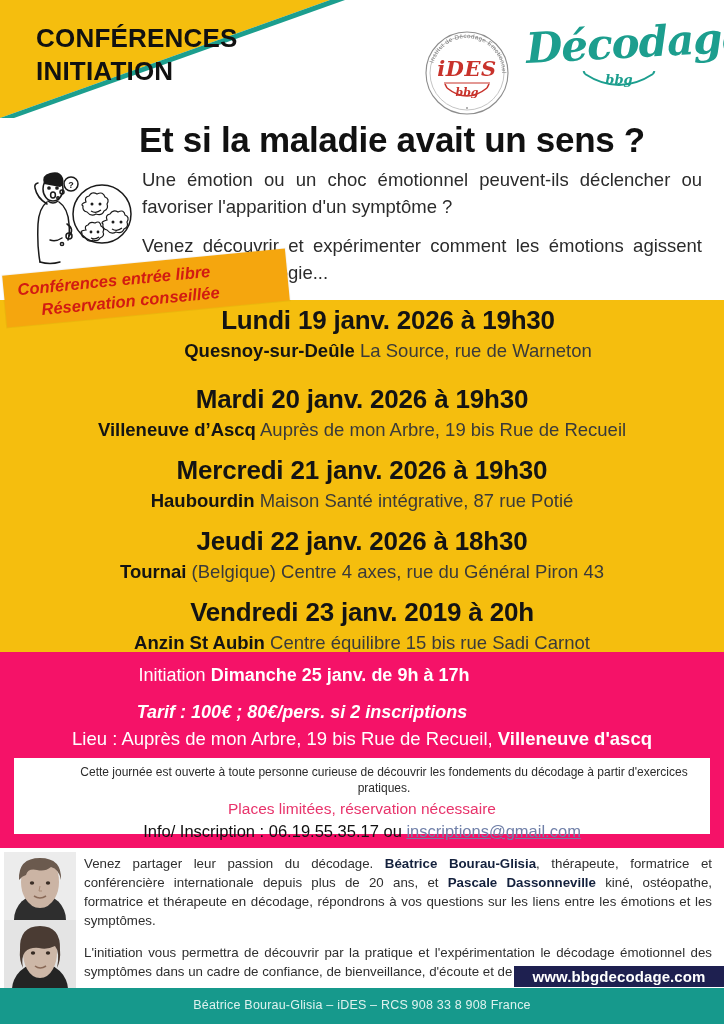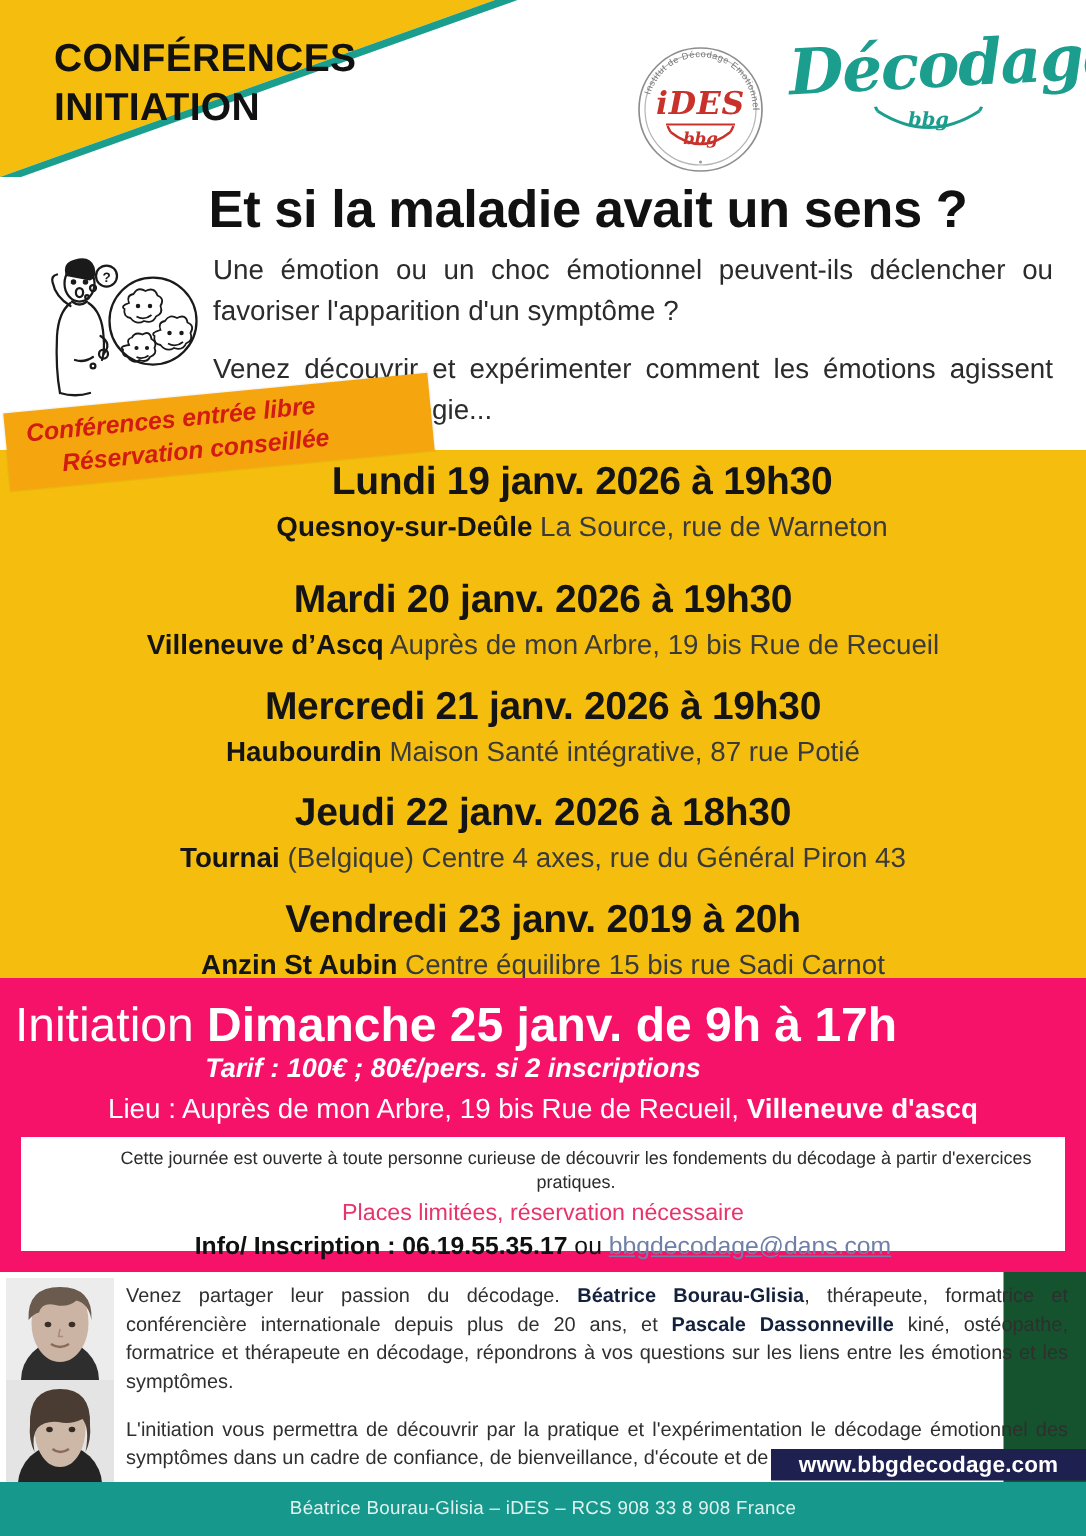--- a/index.html
+++ b/index.html
@@ -1,21 +1,21 @@
 <!DOCTYPE html>
 <html><head>
 <meta charset="utf-8">
 <style>
   html,body{margin:0;padding:0;}
   body{
     width:724px;height:1024px;overflow:hidden;
     font-family:"Liberation Sans","DejaVu Sans",sans-serif;
     background:#ffffff;
   }
-  .poster{position:relative;width:724px;height:1024px;overflow:hidden;background:#14532d;}
+  .poster{position:relative;width:724px;height:1024px;overflow:hidden;background:#84cc16;}
 
   
   .header{position:absolute;left:0;top:0;width:724px;height:118px;background:#ffffff;overflow:hidden;}
   .diag-yellow{
     position:absolute;left:0;top:0;width:724px;height:118px;
     background:#F5BE0E;
     clip-path:polygon(0 0, 330px 0, 0 118px);
   }
   .diag-teal{
     position:absolute;left:0;top:0;width:724px;height:118px;
@@ -80,40 +80,40 @@
 
   
   .dates{position:absolute;left:0;top:300px;width:724px;height:352px;background:#F5BE0E;}
   .ev{position:absolute;left:0;width:724px;text-align:center;}
   .ev-date{font-size:26px;font-weight:bold;color:#141414;letter-spacing:-.2px;line-height:1.1;}
   .ev-place{font-size:18.5px;color:#3a3a3a;line-height:1.2;margin-top:5px;}
   .ev-place b{color:#141414;font-weight:bold;}
 
   
   .pink{position:absolute;left:0;top:652px;width:724px;height:196px;background:#F51268;}
-  .pk-line1{position:absolute;left:0;top:14px;width:608px;text-align:center;color:#fff;font-size:32px;line-height:1.1;}
+  .pk-line1{position:absolute;left:0;top:14px;width:608px;text-align:center;color:#fff;font-size:18px;line-height:1.1;}
   .pk-line1 .lead{font-weight:normal;}
   .pk-line1 b{font-weight:bold;}
   .pk-line2{position:absolute;left:0;top:50px;width:604px;text-align:center;color:#fff;font-size:18px;font-weight:bold;font-style:italic;}
   .pk-line3{position:absolute;left:0;top:76px;width:724px;text-align:center;color:#fff;font-size:18.5px;}
   .pk-line3 b{font-weight:bold;}
 
   .infobox{
     position:absolute;left:12px;top:104px;width:700px;height:80px;
     background:#fff;border:2px solid #F51268;box-sizing:border-box;
     padding:7px 10px 0 10px;text-align:center;
   }
   .ib-l1{font-size:12px;color:#2b2b2b;line-height:1.32;margin-left:44px;}
   .ib-l2{font-size:15.5px;color:#E8336B;line-height:1.5;}
   .ib-l3{font-size:16.5px;color:#111;line-height:1.45;}
-  .ib-l3 b{font-weight:bold;}
+  .ib-l3 b{font-weight:normal;}
   .ib-mail{color:#6F7FA8;text-decoration:underline;}
 
   
-  .bio{position:absolute;left:0;top:848px;width:669px;height:140px;background:#fff;}
+  .bio{position:absolute;left:0;top:848px;width:724px;height:140px;background:#fff;}
   .photos{position:absolute;left:4px;top:4px;width:72px;}
   .photo{width:72px;height:68px;display:block;}
   .bio-text{position:absolute;left:84px;top:6px;width:628px;font-size:13.3px;color:#2f2f2f;line-height:1.43;}
   .bio-text p{margin:0 0 13px 0;text-align:justify;}
   .bio-text p:last-child{margin:0;}
   .bio-text b{color:#14213D;font-weight:bold;}
 
   
   .footer{position:absolute;left:0;top:988px;width:724px;height:36px;background:#16998C;}
   .foot-credit{
@@ -275,21 +275,21 @@
     <div class="pk-line2">Tarif : 100€ ;   80€/pers.  si 2 inscriptions</div>
     <div class="pk-line3">
       <span>Lieu : Auprès de mon Arbre, 19 bis Rue de Recueil,</span>
       <b>Villeneuve d'ascq</b>
     </div>
 
     <div class="infobox">
       <div class="ib-l1">Cette journée est ouverte à toute personne curieuse de découvrir les fondements du décodage à partir d'exercices pratiques.</div>
       <div class="ib-l2">Places limitées, réservation nécessaire</div>
       <div class="ib-l3">
-        <b>Info/ Inscription : 06.19.55.35.17</b><span> ou </span><a class="ib-mail" href="#">bbgdecodage@dans.com</a>
+        <b>Info/ Inscription : 06.19.55.35.17</b><span> ou </span><a class="ib-mail" href="#">inscriptions@gmail.com</a>
       </div>
     </div>
   </div>
 
   <div class="bio">
     <div class="photos">
       <svg class="photo" viewBox="0 0 72 68" xmlns="http://www.w3.org/2000/svg" aria-hidden="true">
         <rect width="72" height="68" fill="#ececec"></rect>
         <ellipse cx="36" cy="68" rx="26" ry="26" fill="#2e2e2e"></ellipse>
         <path d="M17,30 q0,-22 19,-22 q19,0 19,22 q0,9 -4,16 q-6,10 -15,10 q-9,0 -15,-10 q-4,-7 -4,-16z" fill="#cbb4a4"></path>

